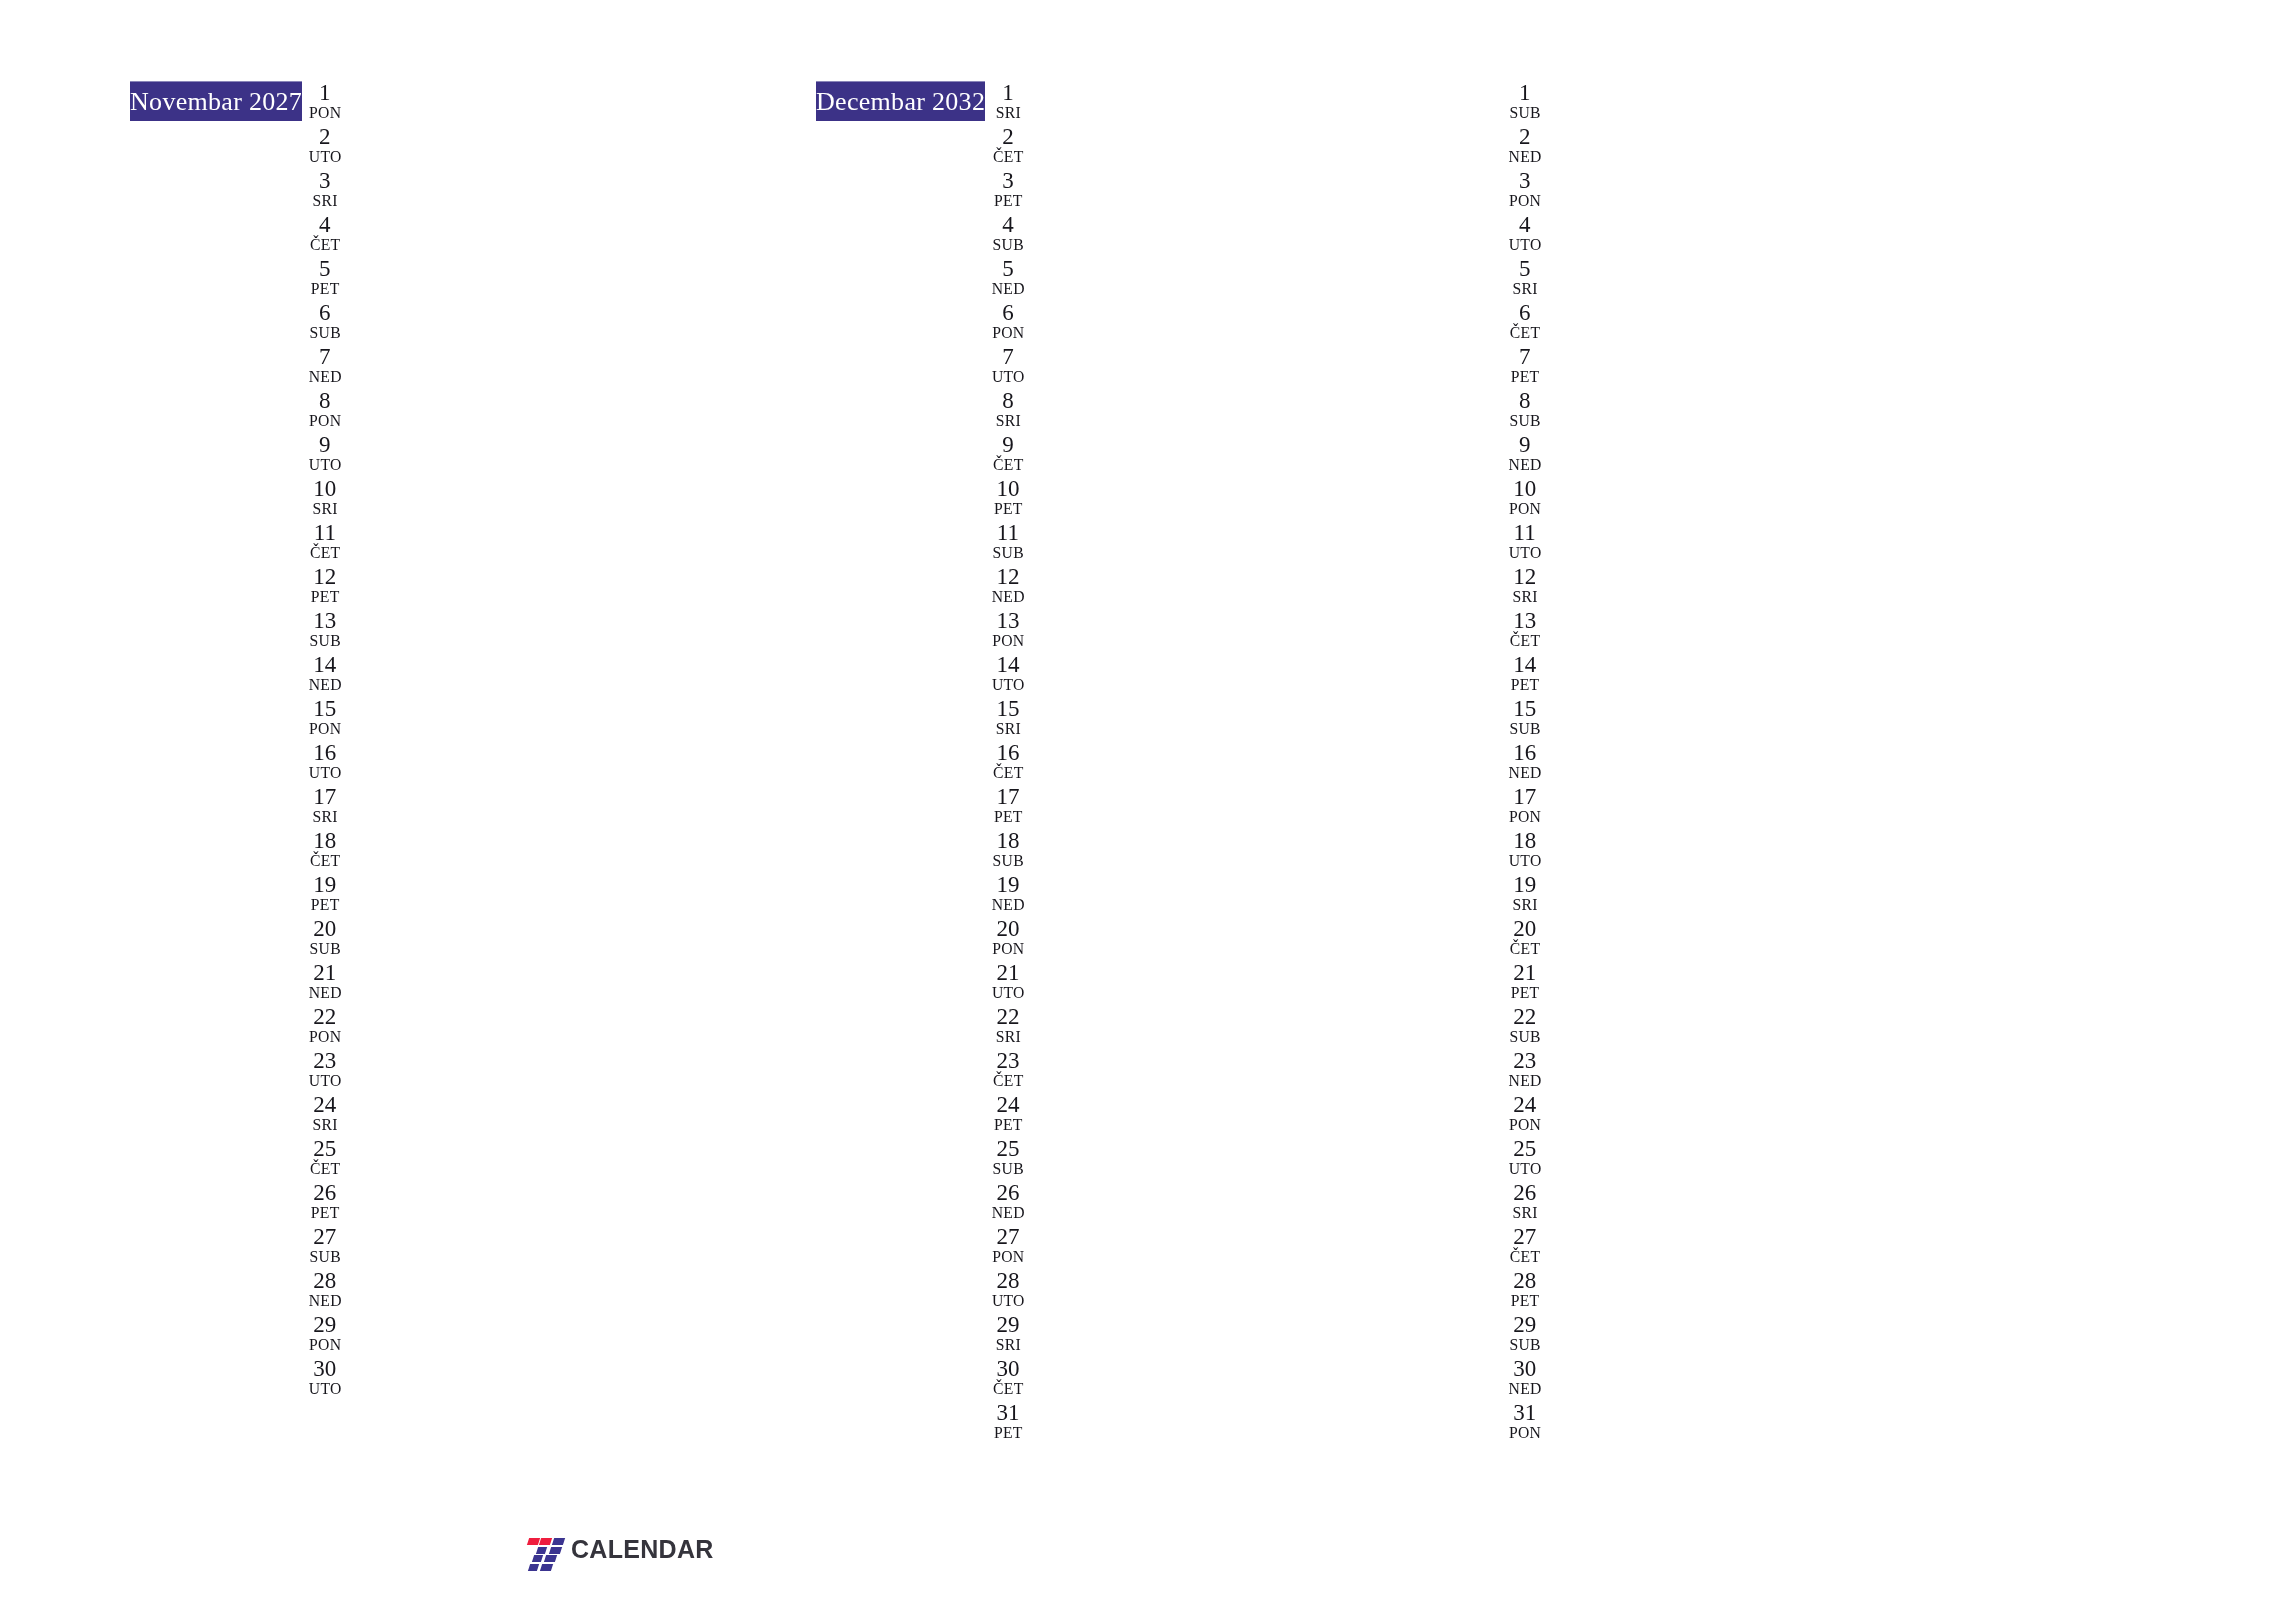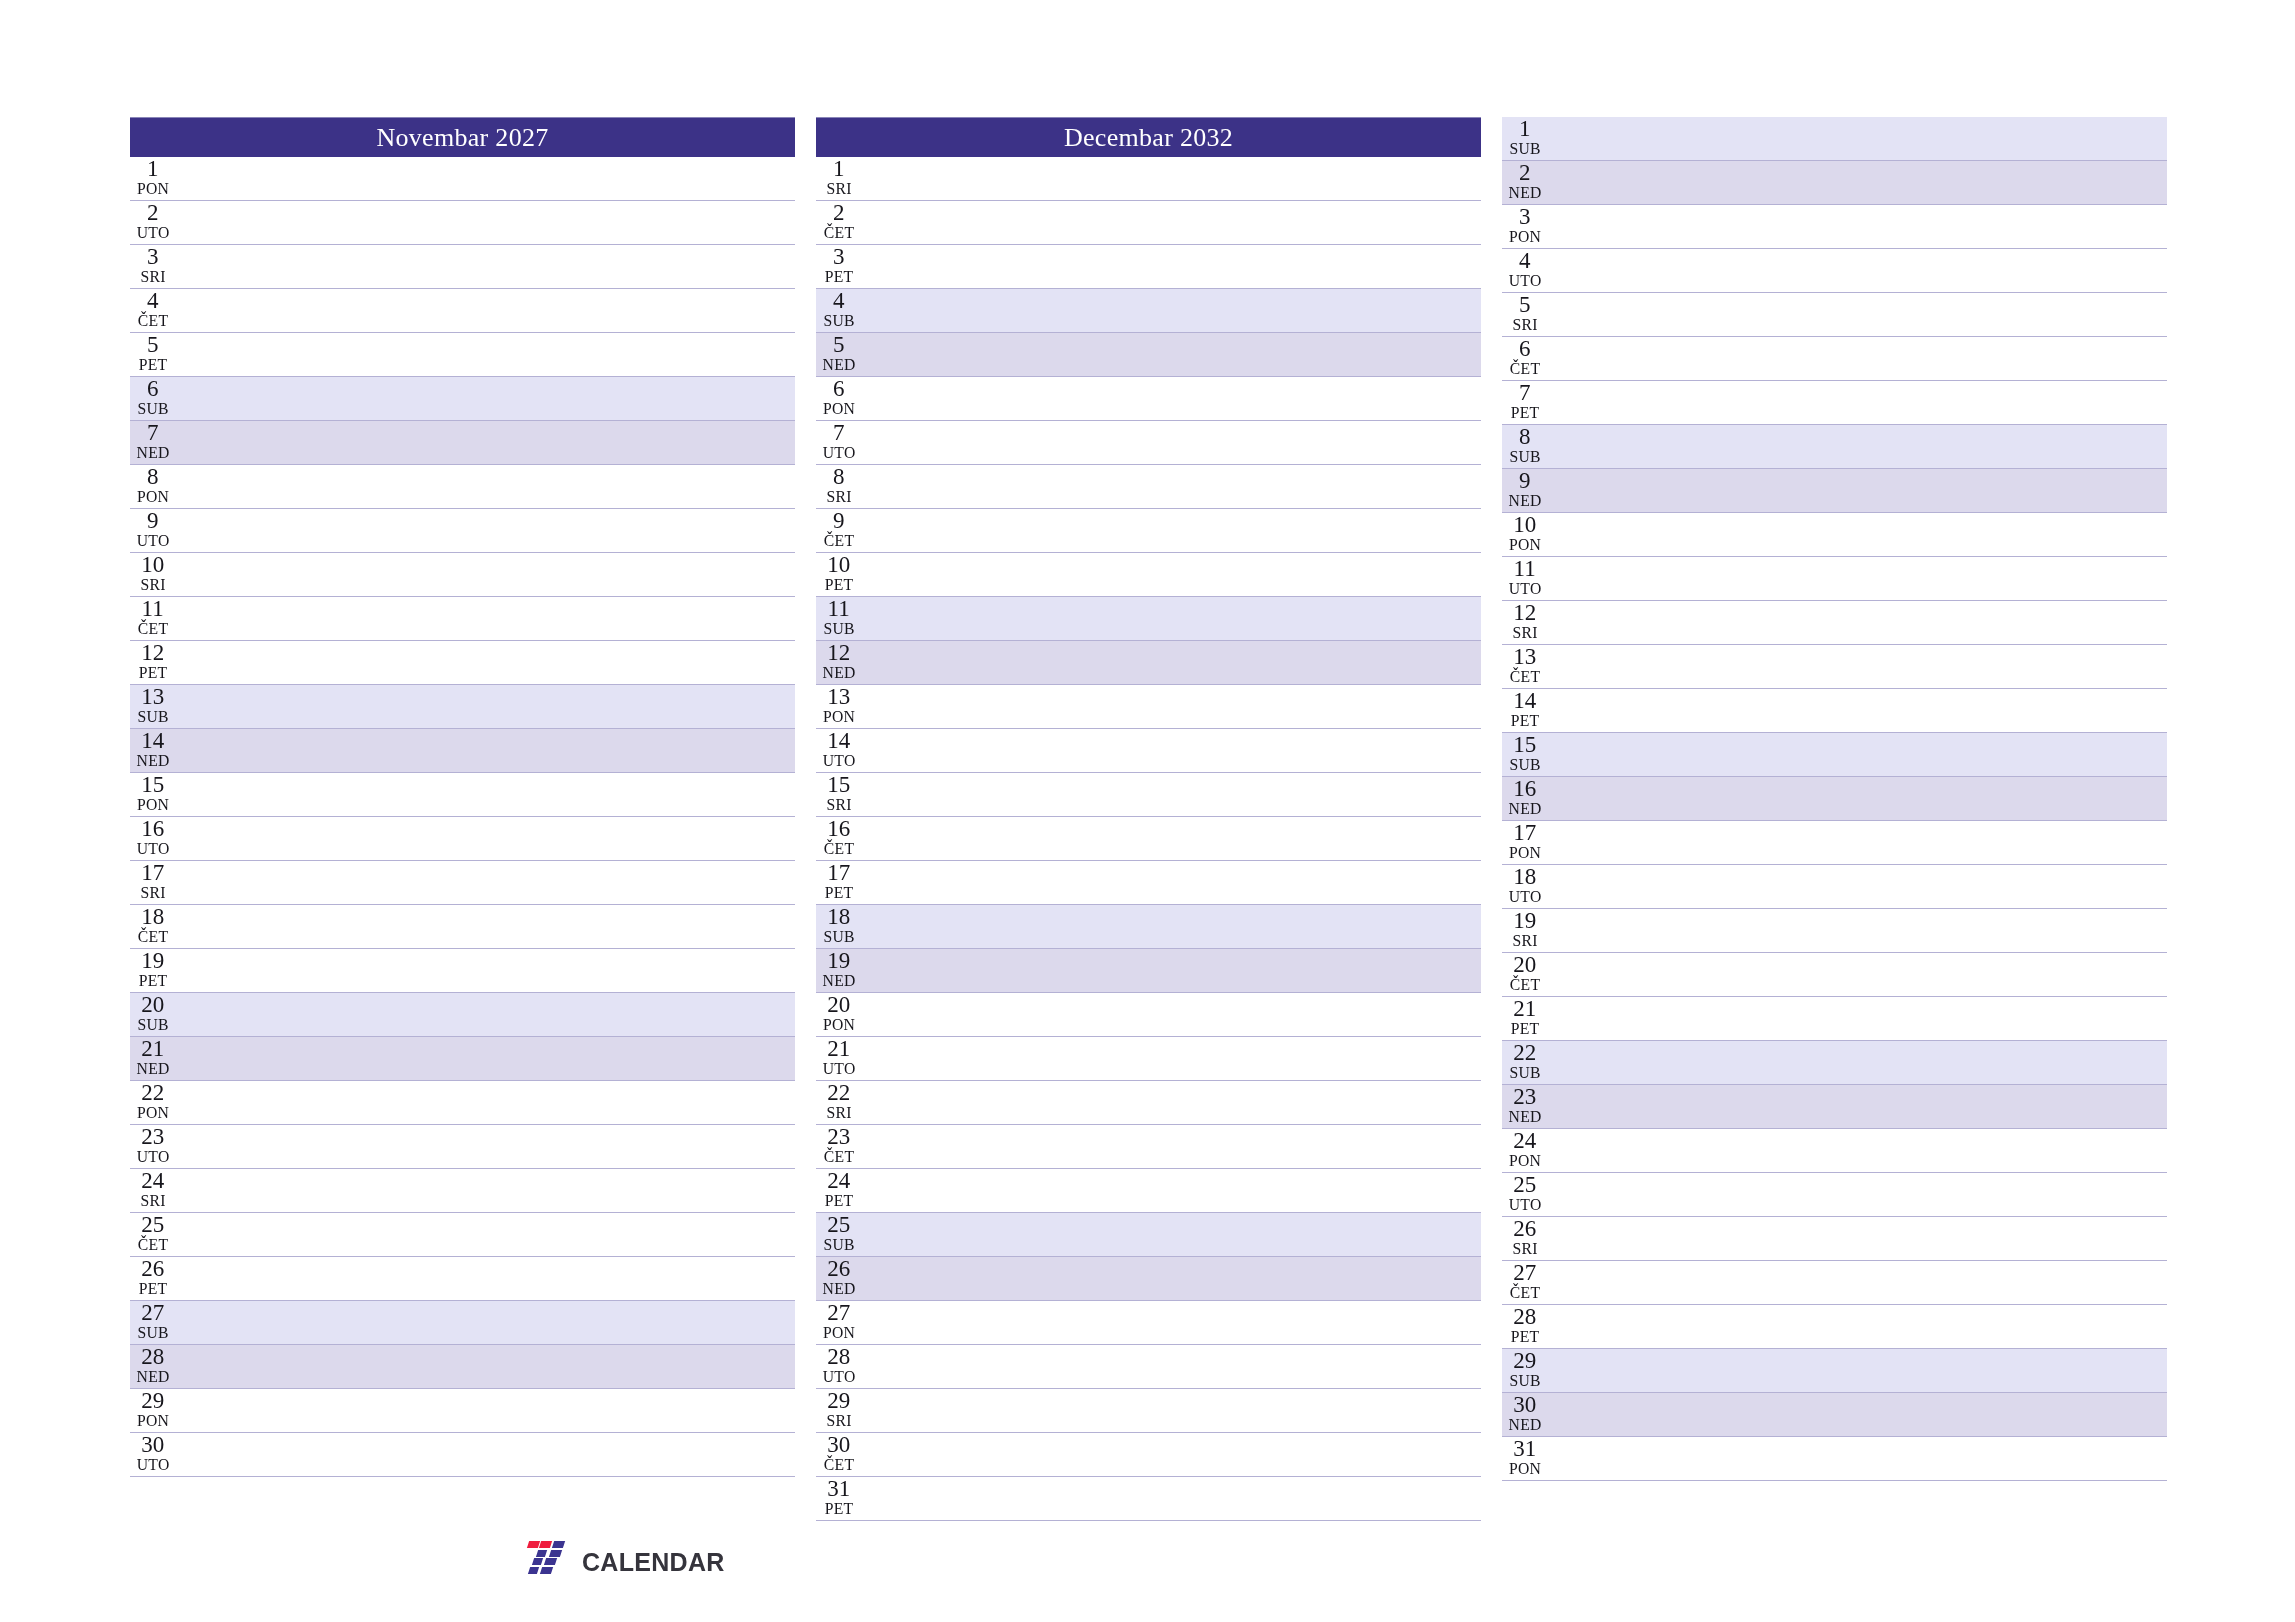--- a/index.html
+++ b/index.html
@@ -24,23 +24,22 @@
     height: 1446px;
     display: flex;
     flex-direction: row;
     gap: 21px;
   }
 
   .month-col {
     width: 665px;
     flex: 0 0 665px;
     display: flex;
-    flex-direction: column;
+    flex-direction: row;
     position: relative;
-    margin-top: 36px;
   }
 
   .month-header {
     height: 40px;
     background: #3c3287;
     color: #ffffff;
     display: flex;
     align-items: center;
     justify-content: center;
     font-size: 26px;
@@ -88,22 +87,22 @@
   }
 
   
   .logo {
     position: absolute;
     left: 395px;
     bottom: -48px;
     width: 196px;
     height: 38px;
     display: flex;
-    align-items: flex-end;
-    gap: 16px;
+    align-items: flex-start;
+    gap: 5px;
   }
   .logo-mark {
     width: 41px;
     height: 35px;
     position: relative;
     flex: 0 0 41px;
   }
   .logo-mark i {
     position: absolute;
     display: block;

